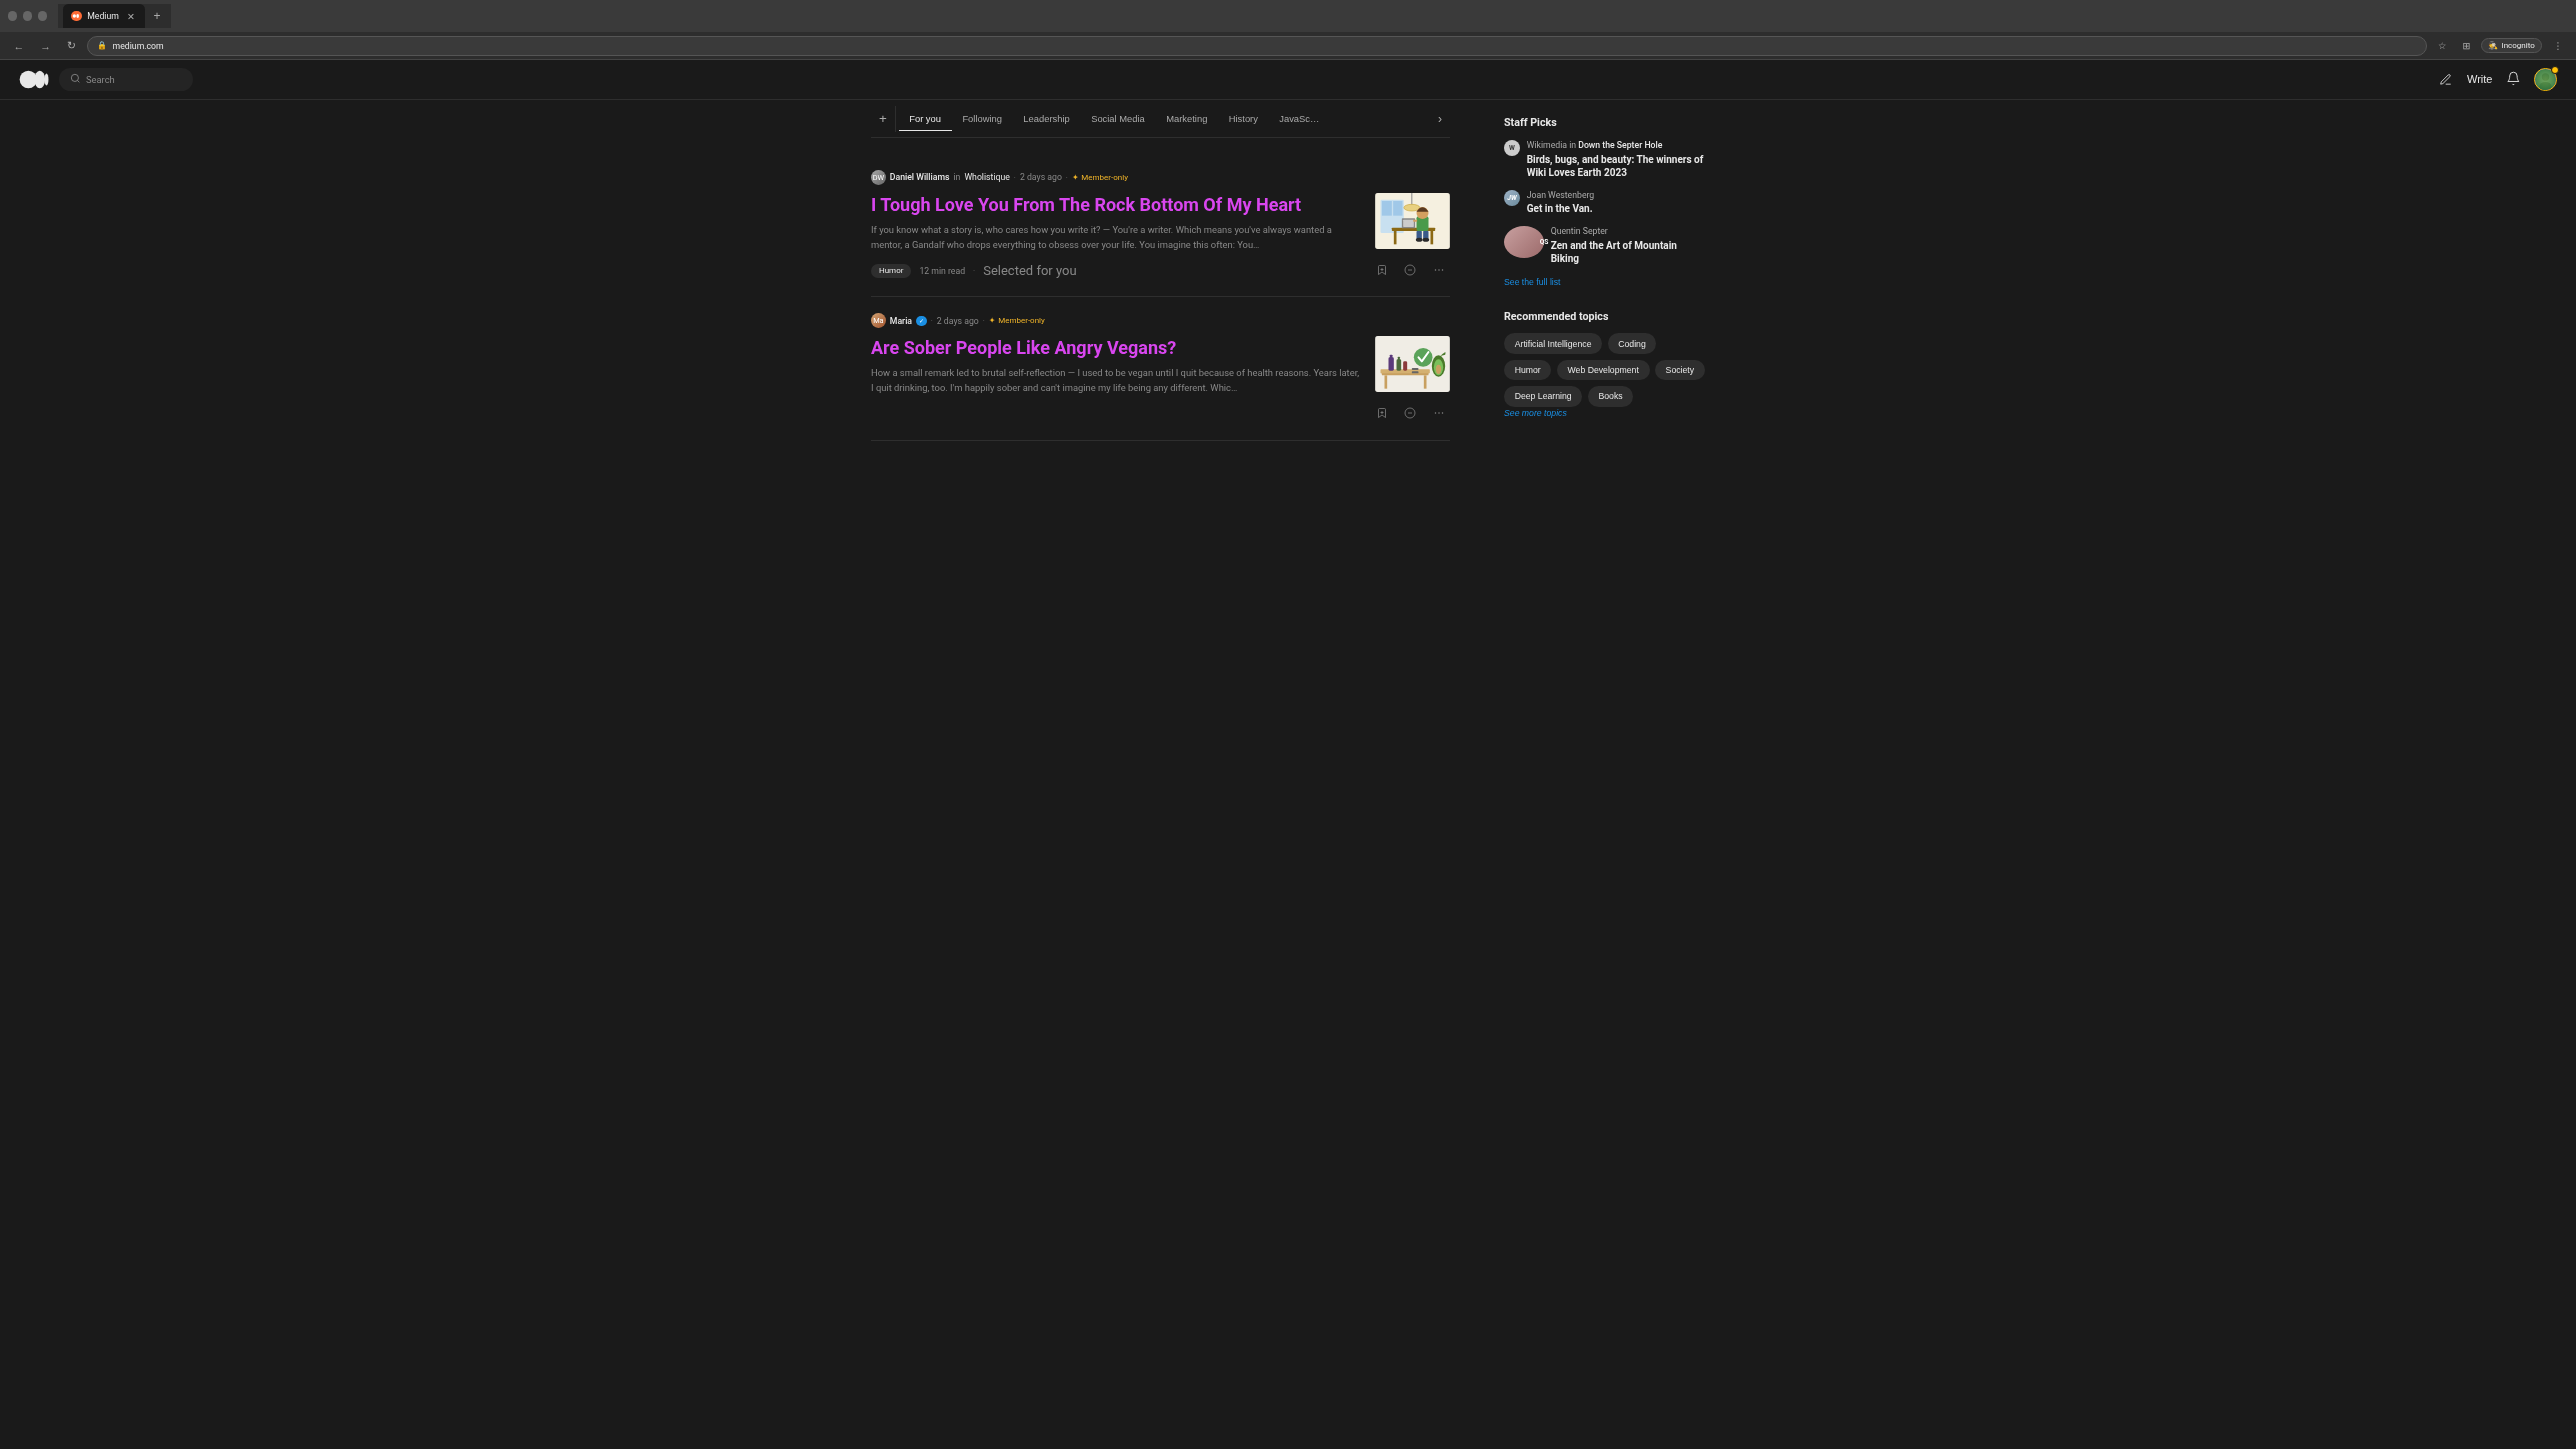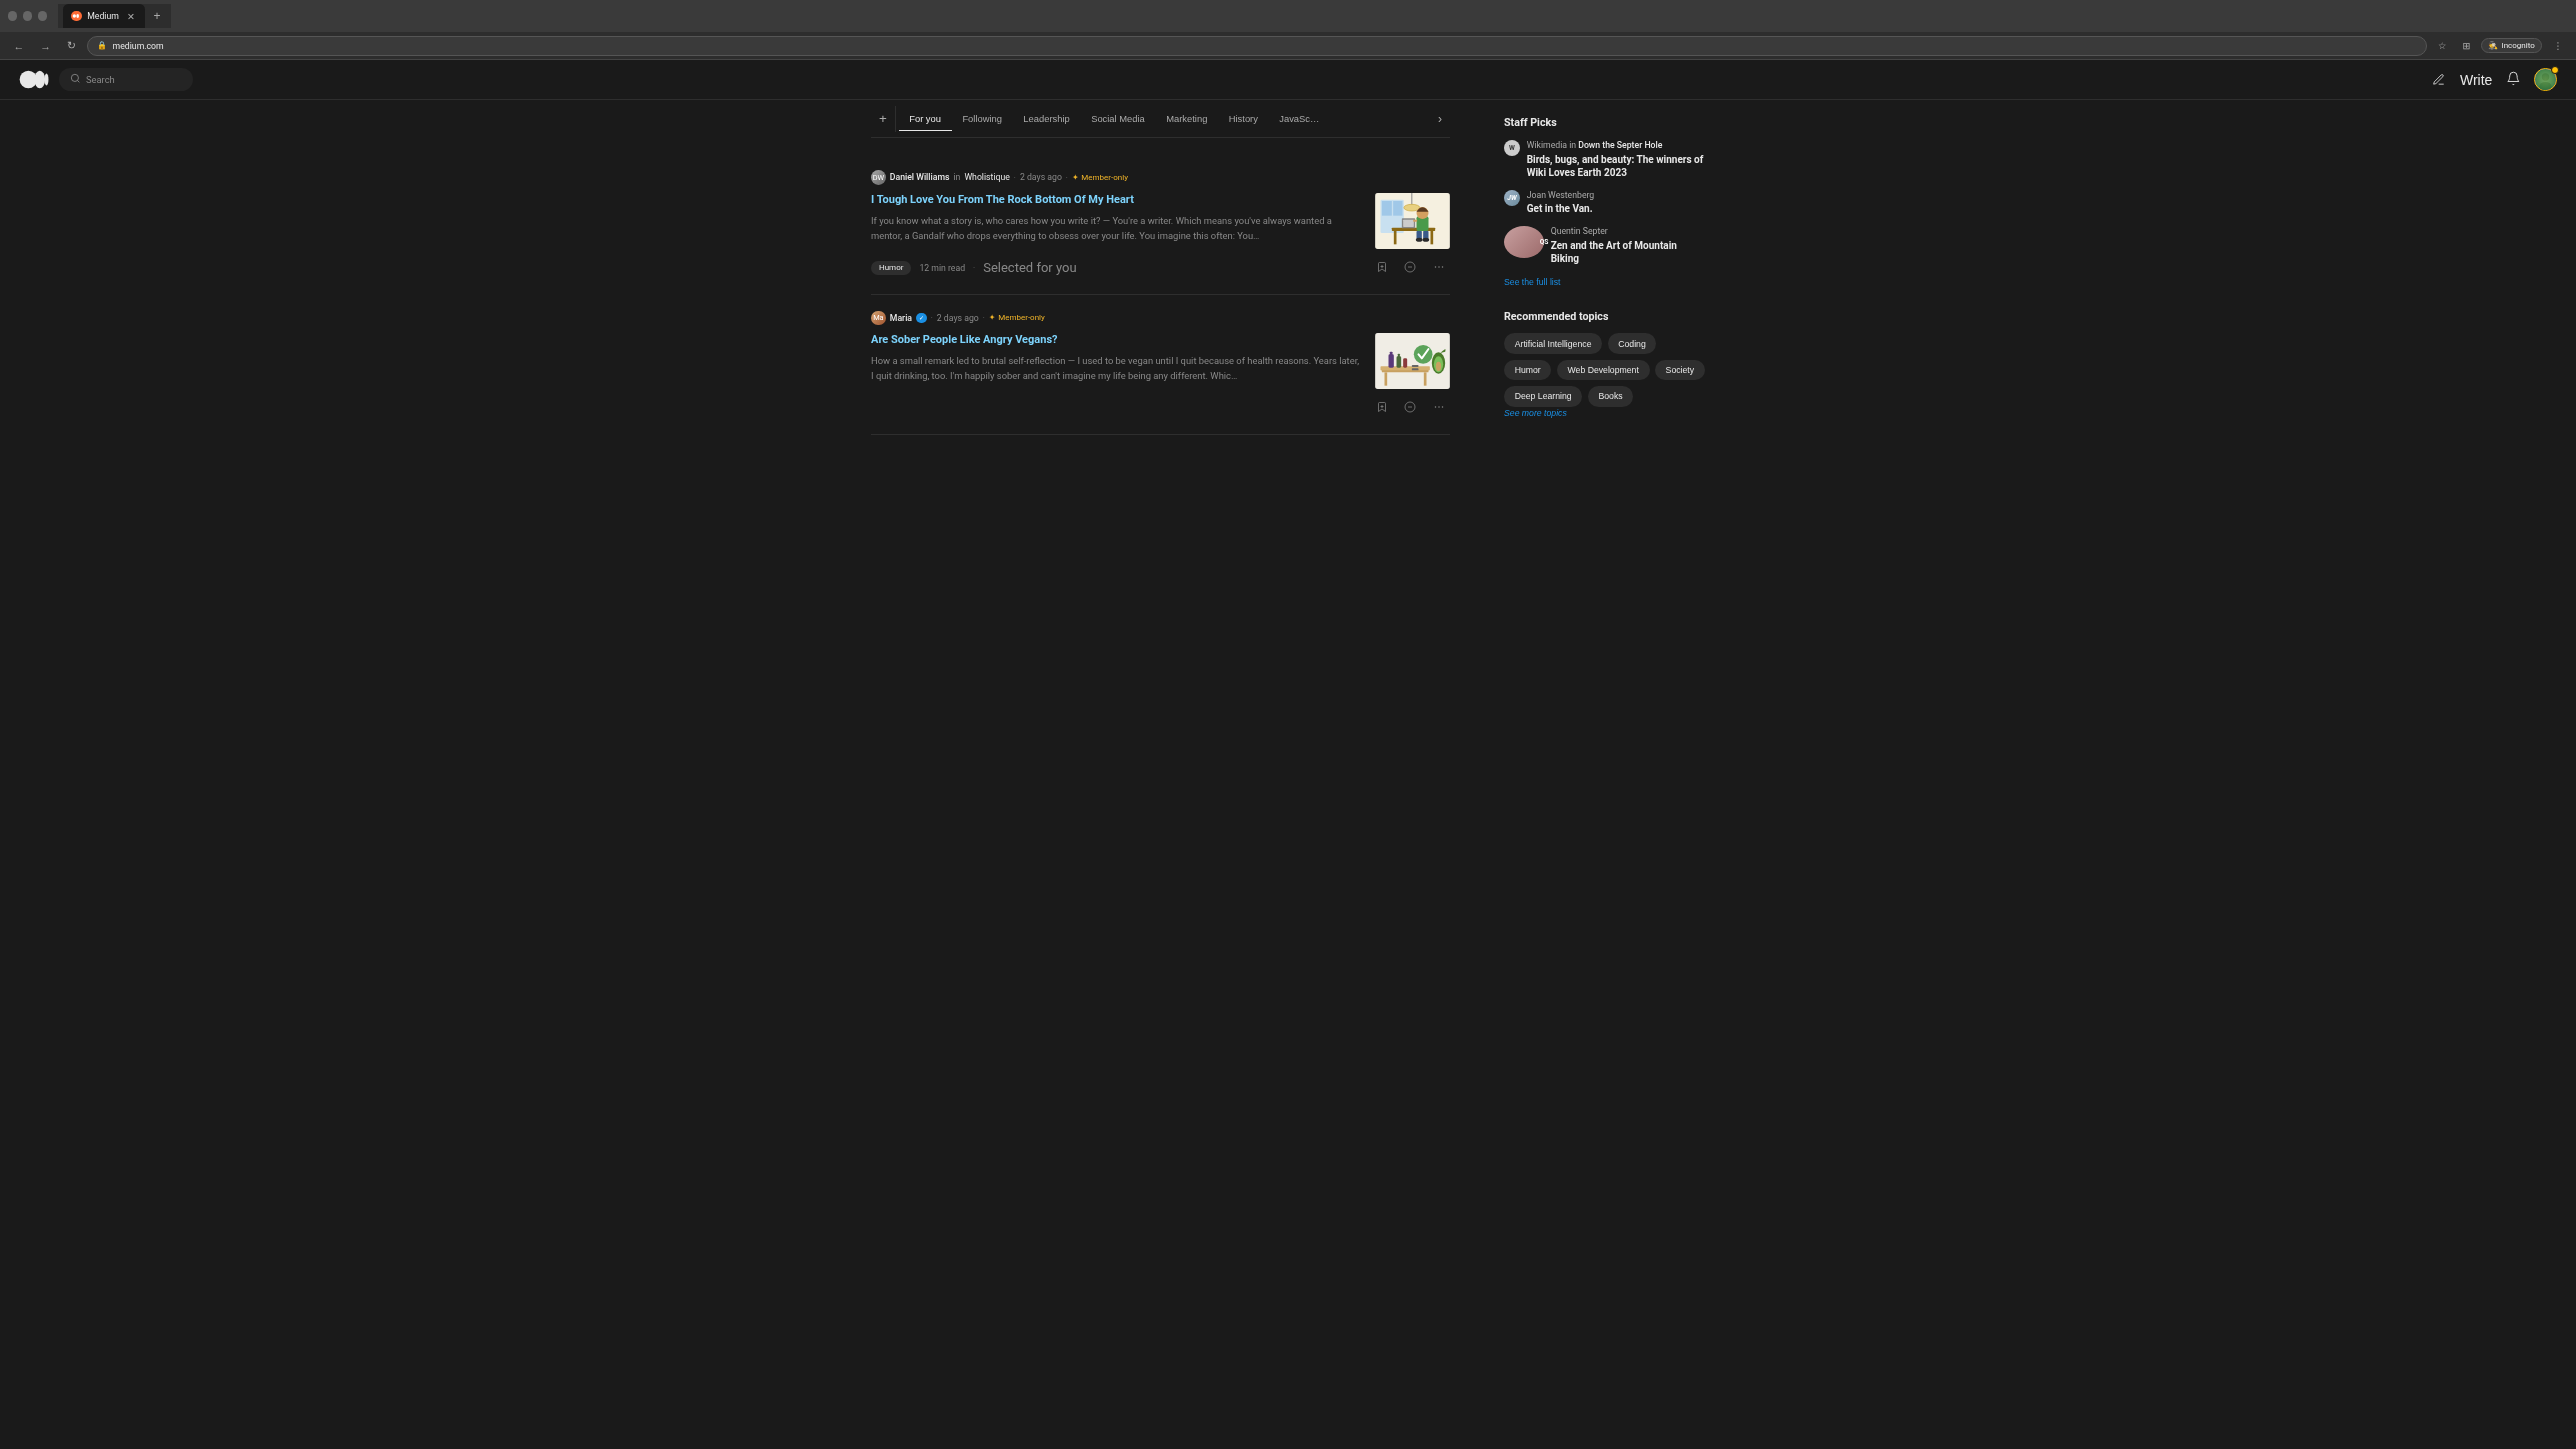--- a/index.html
+++ b/index.html
@@ -145,27 +145,26 @@
     .search-icon-svg { color: #888; font-size: 9.4px; }
     .search-placeholder { color: #888; font-size: 9.4px; }
     .header-right {
       display: flex;
       align-items: center;
       gap: 13.4px;
       margin-left: auto;
     }
     .write-btn {
       display: flex;
-      align-items: center;
       gap: 15px;
       background: none;
       border: none;
       color: #e8e8e8;
       cursor: pointer;
-      font-size: 14px;
+      font-size: 11px;
     }
     .notif-btn {
       background: none;
       border: none;
       color: #e8e8e8;
       cursor: pointer;
       font-size: 13.4px;
     }
     .avatar-wrapper {
       position: relative;
@@ -297,23 +296,23 @@
       font-size: 6px; color: white;
     }
 
     .article-body {
       display: flex;
       gap: 13.4px;
       align-items: flex-start;
     }
     .article-text { flex: 1; min-width: 0; }
     .article-title {
-      font-size: 11px;
+      font-size: 18px;
       font-weight: 700;
-      color: #7dd3fc;
+      color: #d946ef;
       line-height: 1.3;
       margin-bottom: 5.4px;
     }
     .article-preview {
       font-size: 9.4px;
       color: #888;
       line-height: 1.6;
       display: -webkit-box;
       -webkit-line-clamp: 3;
       -webkit-box-orient: vertical;

